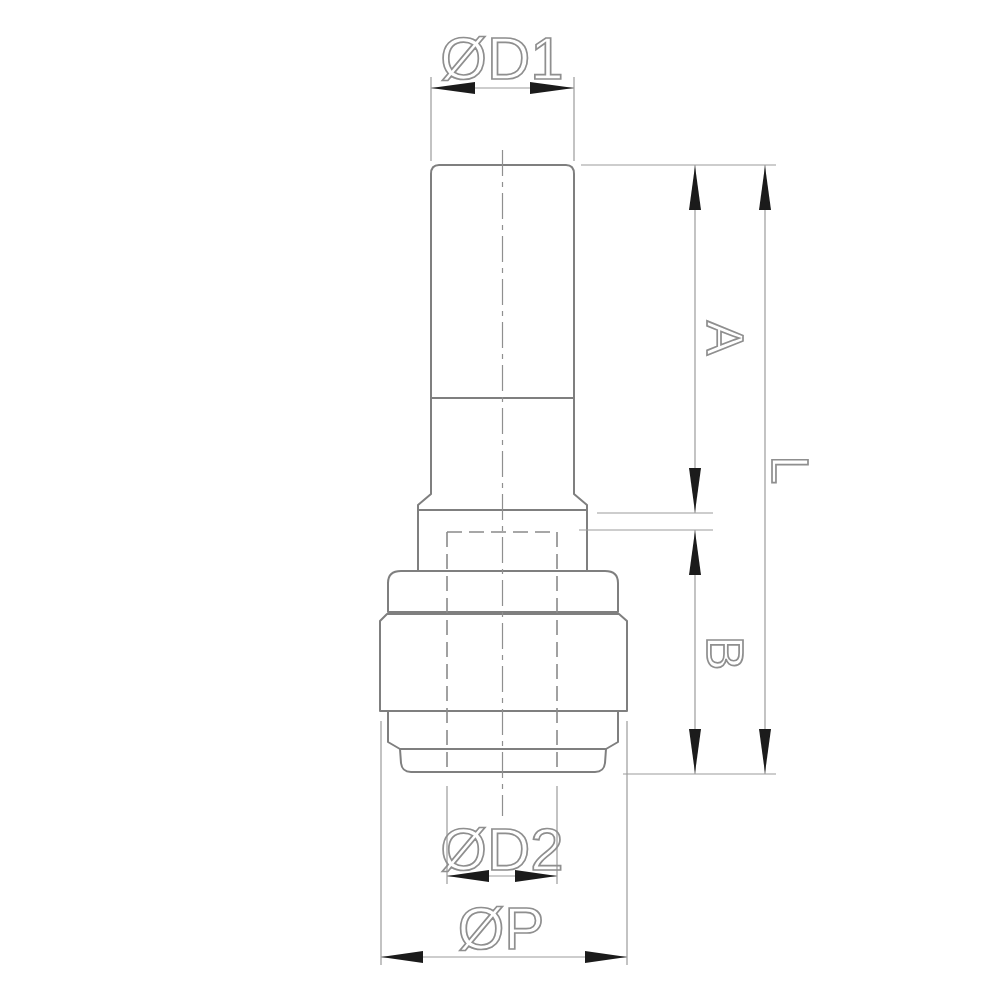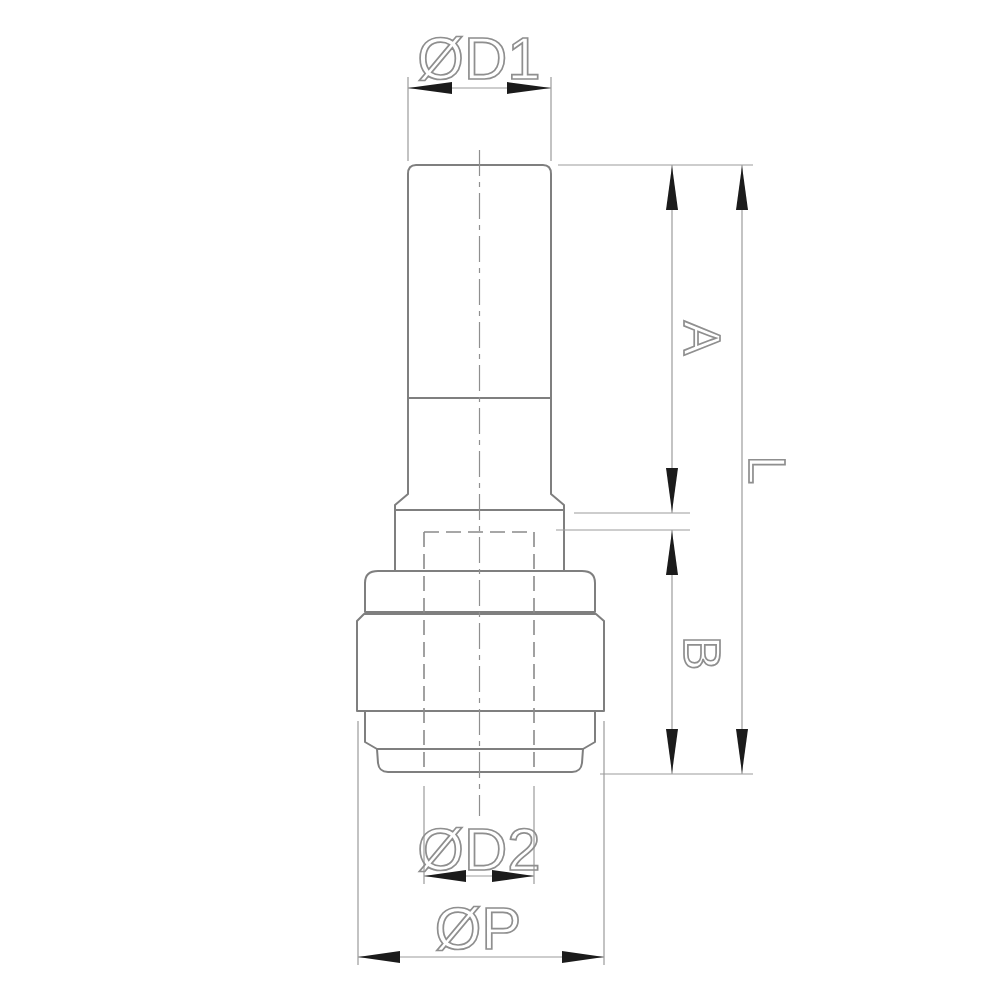--- a/index.html
+++ b/index.html
@@ -1,16 +1,16 @@
 <!DOCTYPE html>
 <html><head>
 <meta charset="utf-8">
 <style>
   html,body{margin:0;padding:0;background:#ffffff;}
-  .stage{position:relative;width:964px;height:1000px;background:#ffffff;overflow:hidden;}
+  .stage{position:relative;width:964px;height:1000px;background:#ffffff;overflow:hidden;padding-left:23px;}
   svg{display:block;}
   
   .part path{fill:none;stroke:#7f7f7f;stroke-width:2;stroke-linejoin:round;stroke-linecap:round;}
   
   .hidden path{fill:none;stroke:#8a8a8a;stroke-width:1.6;stroke-dasharray:15 7;}
   
   .center{fill:none;stroke:#8f8f8f;stroke-width:1.2;stroke-dasharray:26 6 5 6;}
   
   .ext{fill:none;stroke:#9c9c9c;stroke-width:1.2;}
   

